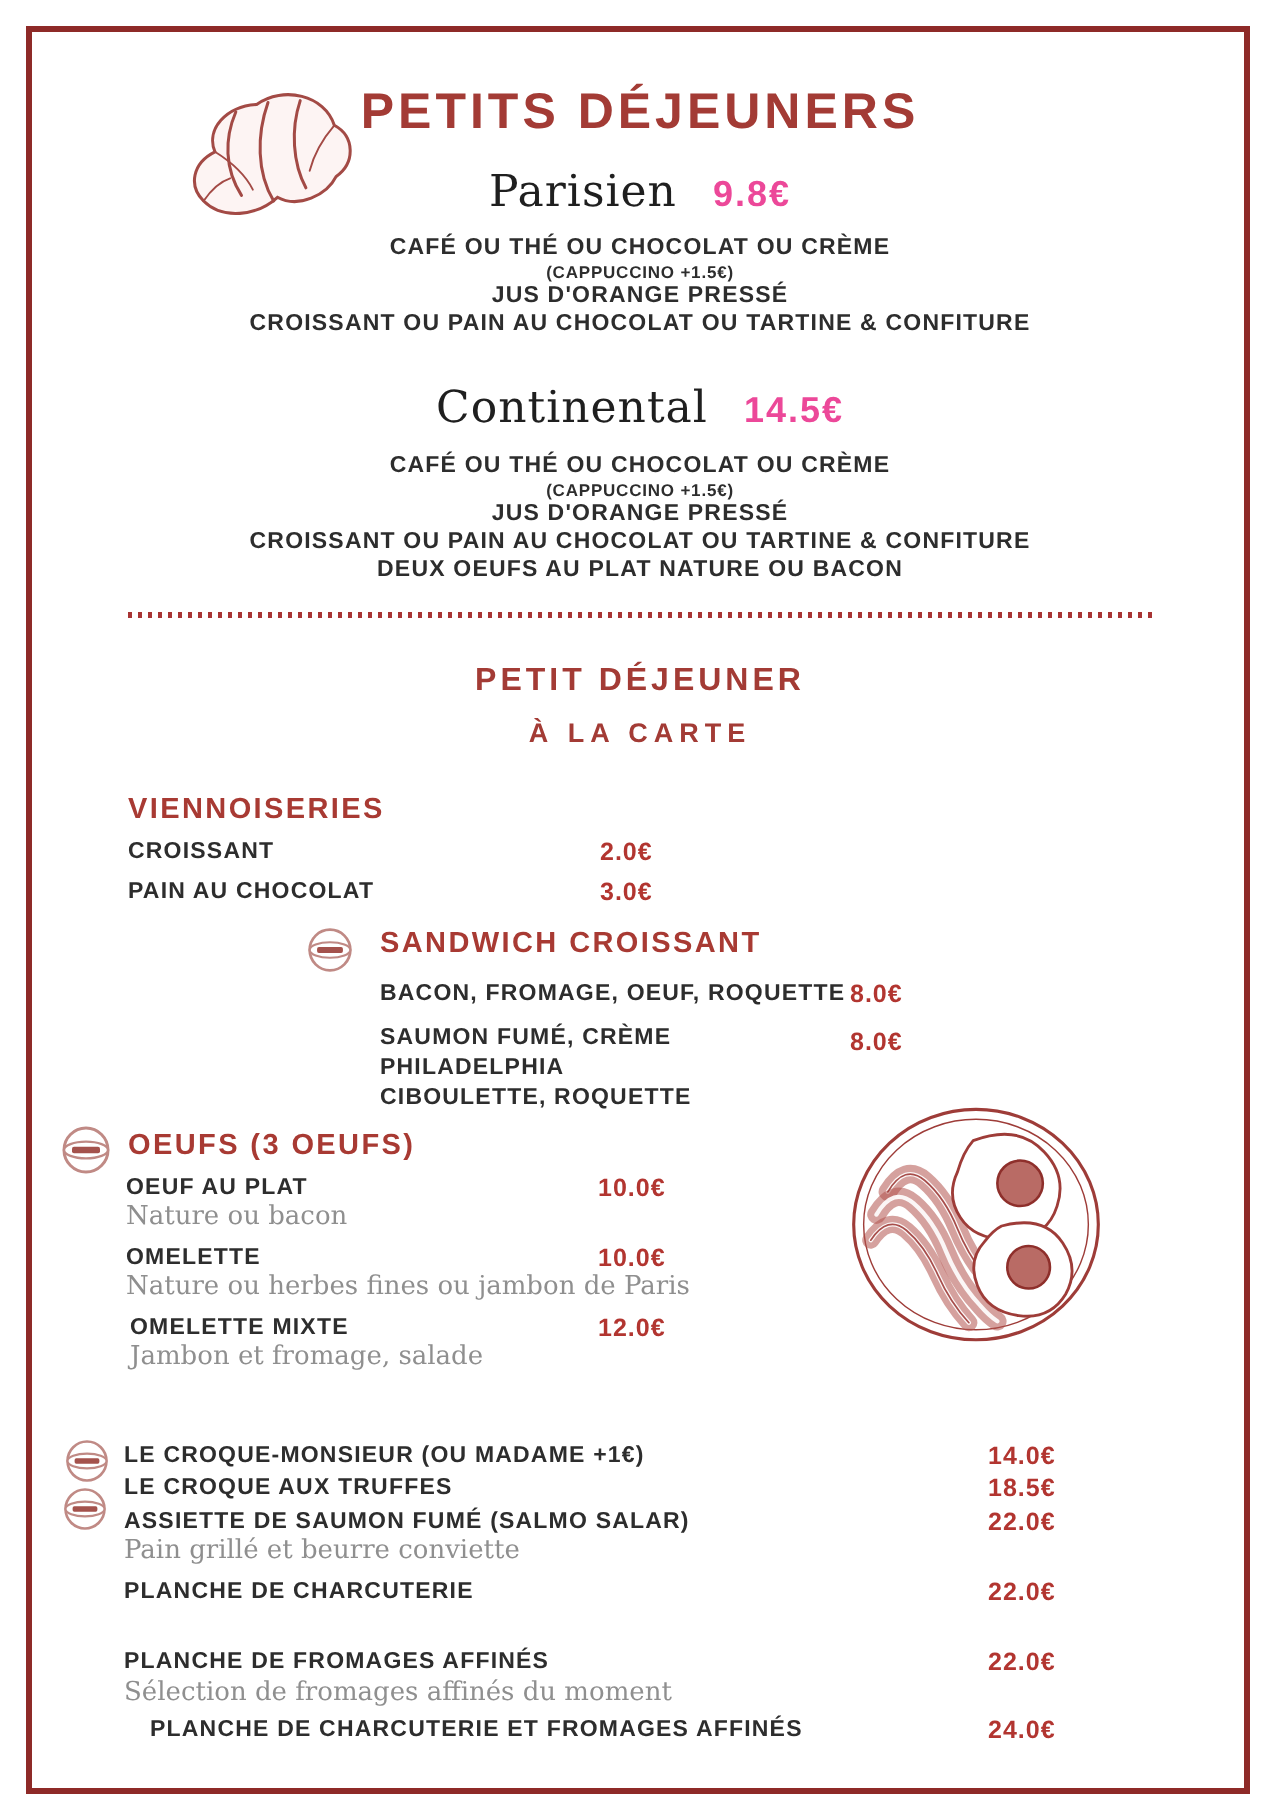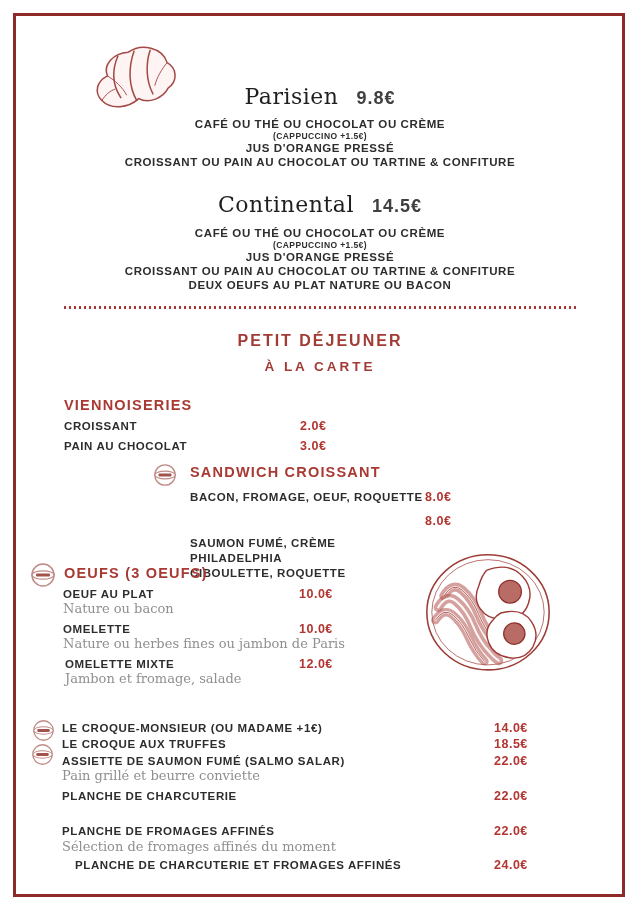--- a/index.html
+++ b/index.html
@@ -6,34 +6,34 @@
   #page{position:relative;width:640px;height:909px;background:#ffffff;overflow:hidden;
         font-family:"Liberation Sans",sans-serif;}
   .frame{position:absolute;left:13px;top:13px;right:15px;bottom:12px;
          border:3px solid #8e2a28;pointer-events:none;}
   .abs{position:absolute;}
   
   .main-title{width:100%;text-align:center;font-weight:800;font-size:25px;
               letter-spacing:2px;color:#a33b35;}
   .menu-name{font-family:"DejaVu Serif","Liberation Serif",serif;font-size:22px;
              color:#1f1f1f;letter-spacing:0.5px;}
-  .menu-price{font-weight:800;font-size:18px;color:#404040;letter-spacing:1px;}
+  .menu-price{font-weight:800;font-size:18px;color:#ec4899;letter-spacing:1px;}
   .menu-head-row{width:100%;display:flex;justify-content:center;align-items:baseline;gap:18px;}
   .menu-lines{width:100%;text-align:center;color:#2d2d2d;font-weight:700;
               font-size:11.5px;letter-spacing:0.6px;}
   .menu-lines .ln{line-height:14px;}
   .menu-lines .ln.small{font-size:8.5px;line-height:10px;letter-spacing:0.4px;}
   .divider{height:3px;background:repeating-linear-gradient(90deg,#a83434 0,#a83434 2px,transparent 2px,transparent 5px);}
   .sub-title{width:100%;text-align:center;font-weight:800;font-size:16px;
              letter-spacing:2px;color:#a33b35;}
   .sub-title2{width:100%;text-align:center;font-weight:800;font-size:13.5px;
               letter-spacing:3px;color:#a33b35;}
   .red-header{font-weight:800;font-size:14.5px;color:#a83a33;letter-spacing:1.2px;white-space:nowrap;}
   .item-name{font-weight:700;font-size:11.5px;letter-spacing:0.6px;color:#2d2d2d;white-space:nowrap;}
-  .item-name.wrap{white-space:normal;line-height:15px;margin-top:24px;}
+  .item-name.wrap{white-space:normal;line-height:15px;}
   .price{font-weight:800;font-size:12.5px;color:#b23530;letter-spacing:0.5px;white-space:nowrap;}
   .desc{font-family:"DejaVu Serif","Liberation Serif",serif;font-size:13px;color:#8f8f8f;white-space:nowrap;}
   svg{display:block;}
 </style>
 </head>
 <body>
 
 <div id="page">
   <div class="frame"></div>
 
@@ -44,20 +44,21 @@
         <path d="M33 19 C27 33 27 49 36 63"></path>
         <path d="M50 14 C44 31 44 51 53 66"></path>
         <path d="M67 13 C62 28 63 46 70 59"></path>
         <path d="M22 40 C30 45 38 52 42 60" stroke-width="1"></path>
         <path d="M85 26 C79 33 74 42 72 50" stroke-width="1"></path>
         <path d="M16 66 C20 60 24 56 30 54" stroke-width="1"></path>
       </g>
     </svg>
   </div>
 
+  <div class="abs main-title" style="top:42px;left:0;">PETITS DÉJEUNERS</div>
 
   <div class="abs menu-head-row" style="top:84px;left:0;">
     <span class="menu-name">Parisien</span>
     <span class="menu-price">9.8€</span>
   </div>
   <div class="abs menu-lines" style="top:117px;left:0;">
     <div class="ln">CAFÉ OU THÉ OU CHOCOLAT OU CRÈME</div>
     <div class="ln small">(CAPPUCCINO +1.5€)</div>
     <div class="ln">JUS D'ORANGE PRESSÉ</div>
     <div class="ln">CROISSANT OU PAIN AU CHOCOLAT OU TARTINE &amp; CONFITURE</div>

